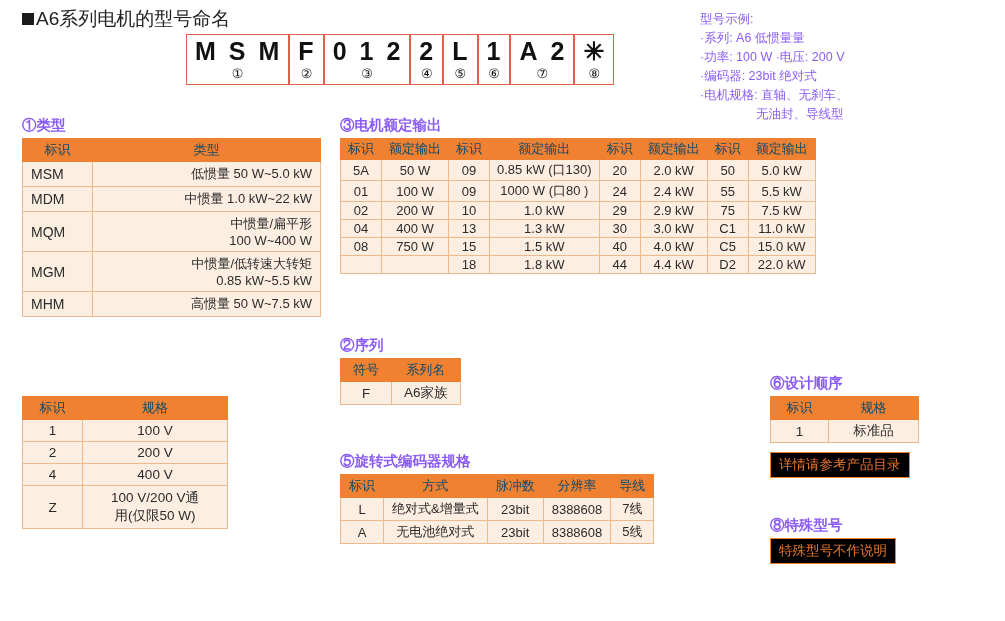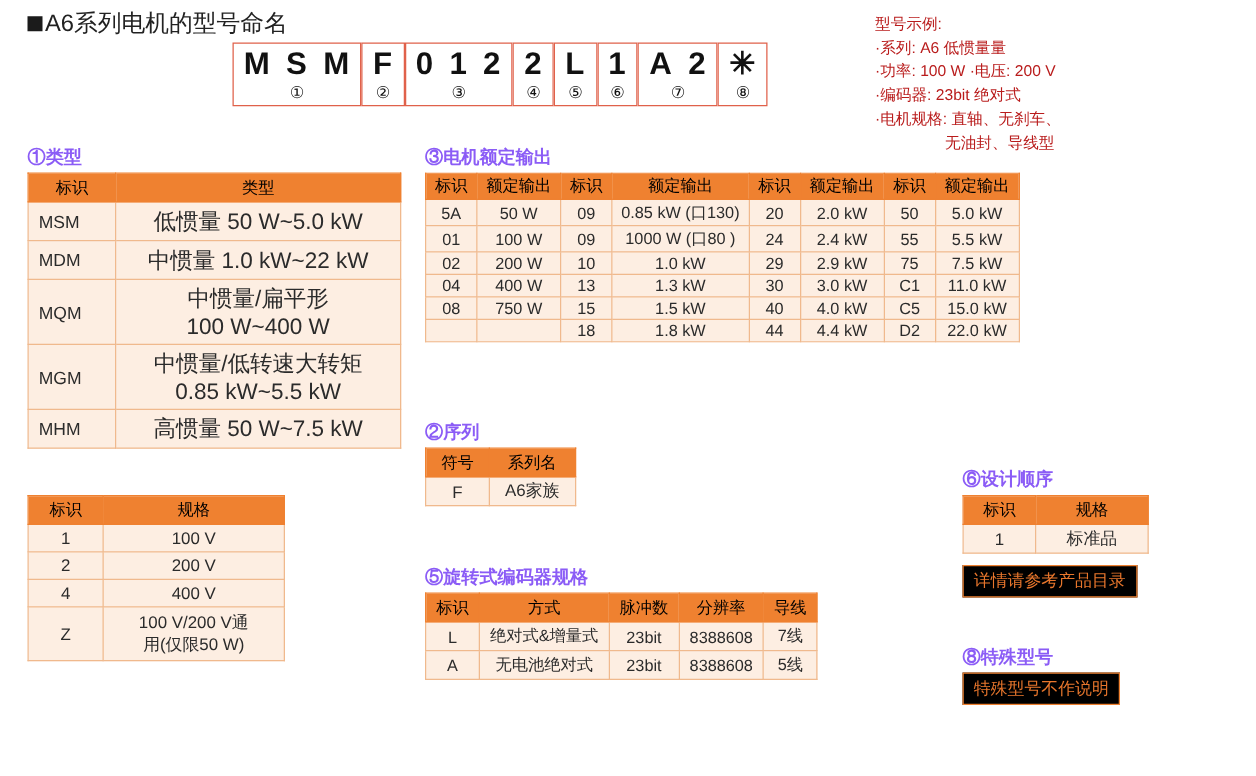--- a/index.html
+++ b/index.html
@@ -40,52 +40,52 @@
     font-size: 25px; font-weight: bold; color: #111;
     padding: 0 6px; letter-spacing: 1px;
   }
   .code-group .num {
     font-size: 13px; color: #111; line-height: 14px; padding-bottom: 2px;
   }
   #codebar .star { font-size: 25px; font-weight: bold; }
   
   #example {
     position: absolute; left: 700px; top: 10px;
-    font-size: 12.5px; color: #b91c1c; line-height: 19px;
+    font-size: 12.5px; color: #8b5cf6; line-height: 19px;
   }
   #example .head { font-weight: normal; }
   #example .indent { padding-left: 56px; }
   
   table.t {
     border-collapse: collapse;
     font-size: 13.5px;
     background: #fff;
   }
   table.t th {
-    background: #ef8130; color: #000000; font-weight: normal;
+    background: #ef8130; color: #0c4a6e; font-weight: normal;
     border: 1px solid #ef8130;
     padding: 2px 6px; text-align: center; font-size: 13px;
   }
   table.t td {
     border: 1px solid #f0b98d;
     padding: 2px 6px;
     text-align: center;
     background: #fdeee2;
     white-space: nowrap;
   }
   .sec-label {
     font-size: 14.5px; font-weight: bold; color: #8b5cf6;
     margin-bottom: 3px;
   }
   .block { position: absolute; }
   
   #b1 { left: 22px; top: 116px; }
   #b1 table.t td { padding: 3px 8px; }
   #b1 table.t td.k { width: 62px; text-align: left; font-size: 14px; }
-  #b1 table.t td.v { text-align: center; font-size: 18px; }
+  #b1 table.t td.v { text-align: right; font-size: 13px; }
   #b3 { left: 340px; top: 116px; }
   #b3 table.t td, #b3 table.t th { font-size: 13px; padding: 1px 7px; }
   #b2 { left: 340px; top: 336px; }
   #b2 table.t td, #b2 table.t th { padding: 2px 12px; }
   #b4 { left: 22px; top: 396px; }
   #b4 table.t td { padding: 3px 10px; }
   #b5 { left: 340px; top: 452px; }
   #b5 table.t td, #b5 table.t th { padding: 2px 8px; font-size: 13px; }
   #b6 { left: 770px; top: 374px; }
   #b6 table.t td { padding: 2px 10px; }

